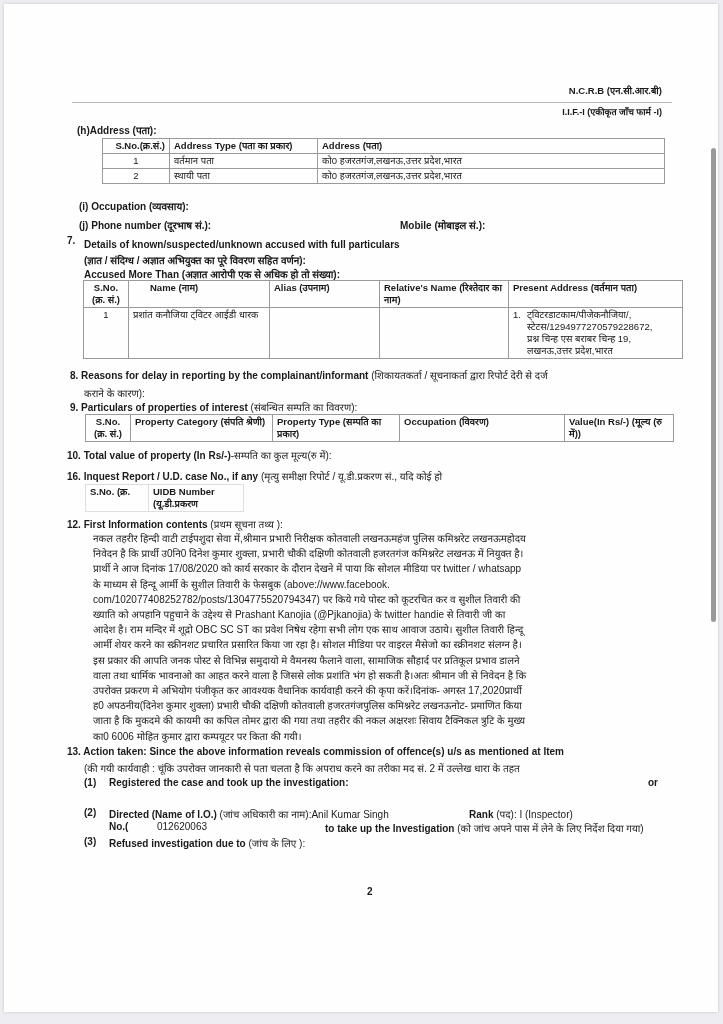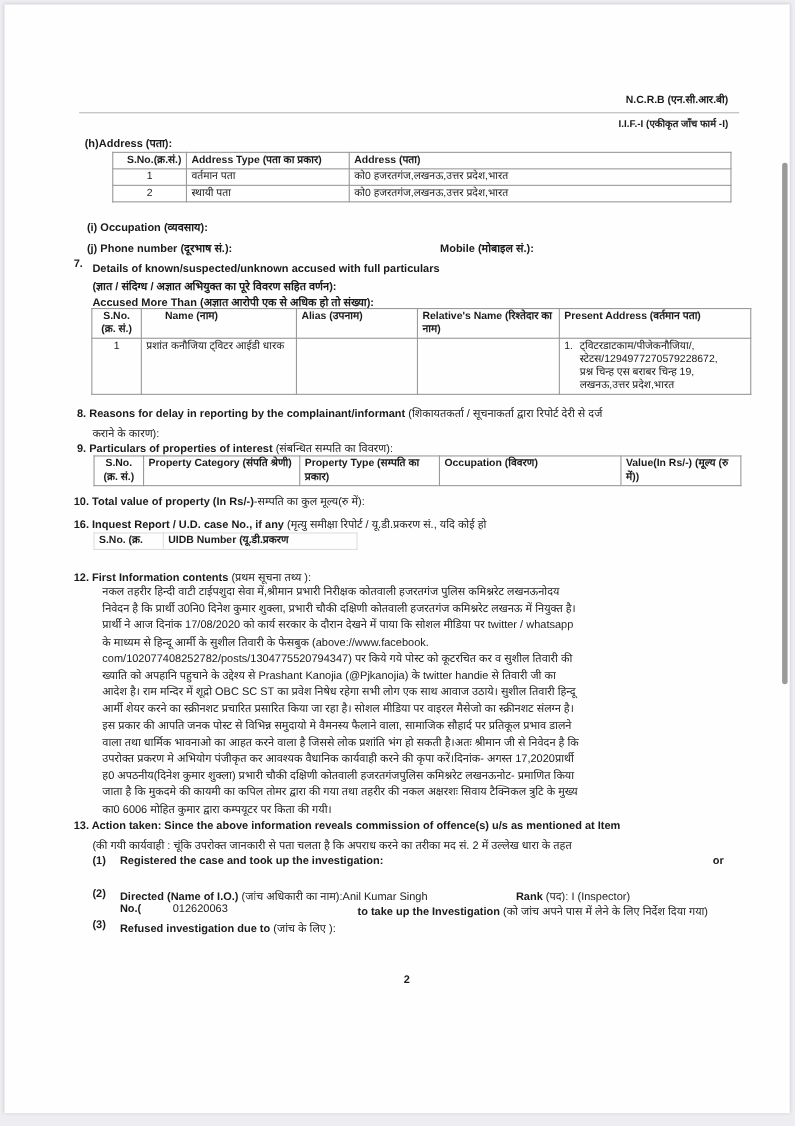--- a/index.html
+++ b/index.html
@@ -121,35 +121,35 @@
     </table>
 
   <div class="abs lbl" style="left:63px;top:444px;">
     <span class="b">10. Total value of property (In Rs/-)</span><span>-सम्पति का कुल मूल्य(रु में):</span>
   </div>
 
   <div class="abs lbl" style="left:63px;top:465px;white-space:nowrap;">
     <span class="b">16. Inquest Report / U.D. case No., if any</span>
     <span>(मृत्यु समीक्षा रिपोर्ट / यू.डी.प्रकरण सं., यदि कोई हो</span>
   </div>
-  <table class="frm" style="left:81px;top:480px;width:240px;">
+  <table class="frm" style="left:81px;top:480px;width:159px;">
     <tbody>
         <tr>
       <td class="b" style="width:54px;border-color:#dedede;">S.No. (क्र.</td>
       <td class="b" style="border-color:#dedede;">UIDB Number (यू.डी.प्रकरण</td>
     </tr>
   </tbody>
     </table>
 
   <div class="abs lbl" style="left:63px;top:513px;">
     <span class="b">12. First Information contents</span>
     <span>(प्रथम सूचना तथ्य ):</span>
   </div>
   <div class="para" style="top:527px;">
-    <span>नकल तहरीर हिन्दी वाटी टाईपशुदा सेवा में,श्रीमान प्रभारी निरीक्षक कोतवाली हजरतगंज पुलिस कमिश्नरेट लखनऊनोदय</span>
+    <span>नकल तहरीर हिन्दी वाटी टाईपशुदा सेवा में,श्रीमान प्रभारी निरीक्षक कोतवाली लखनऊमहंज पुलिस कमिश्नरेट लखनऊमहोदय</span>
     <span>निवेदन है कि प्रार्थी उ0नि0 दिनेश कुमार शुक्ला, प्रभारी चौकी दक्षिणी कोतवाली हजरतगंज कमिश्नरेट लखनऊ में नियुक्त है।</span>
     <span>प्रार्थी ने आज दिनांक 17/08/2020 को कार्य सरकार के दौरान देखने में पाया कि सोशल मीडिया पर twitter / whatsapp</span>
     <span>के माध्यम से हिन्दू आर्मी के सुशील तिवारी के फेसबुक (above://www.facebook.</span>
     <span>com/102077408252782/posts/1304775520794347) पर किये गये पोस्ट को कूटरचित कर व सुशील तिवारी की</span>
     <span>ख्याति को अपहानि पहुचाने के उद्देश्य से Prashant Kanojia (@Pjkanojia) के twitter handie से तिवारी जी का</span>
     <span>आदेश है। राम मन्दिर में शूद्रो OBC SC ST का प्रवेश निषेध रहेगा सभी लोग एक साथ आवाज उठाये। सुशील तिवारी हिन्दू</span>
     <span>आर्मी  शेयर करने का स्क्रीनशट प्रचारित प्रसारित किया जा रहा है। सोशल मीडिया पर वाइरल मैसेजो का स्क्रीनशट संलग्न है।</span>
     <span>इस प्रकार की आपति जनक पोस्ट से विभिन्न समुदायो मे वैमनस्य फैलाने वाला, सामाजिक सौहार्द पर प्रतिकूल प्रभाव डालने</span>
     <span>वाला तथा धार्मिक भावनाओ का आहत करने वाला है जिससे लोक प्रशांति भंग हो सकती है।अतः श्रीमान जी से निवेदन है कि</span>
     <span>उपरोक्त प्रकरण मे अभियोग पंजीकृत कर आवश्यक वैधानिक कार्यवाही करने की कृपा करें।दिनांक- अगस्त 17,2020प्रार्थी</span>

